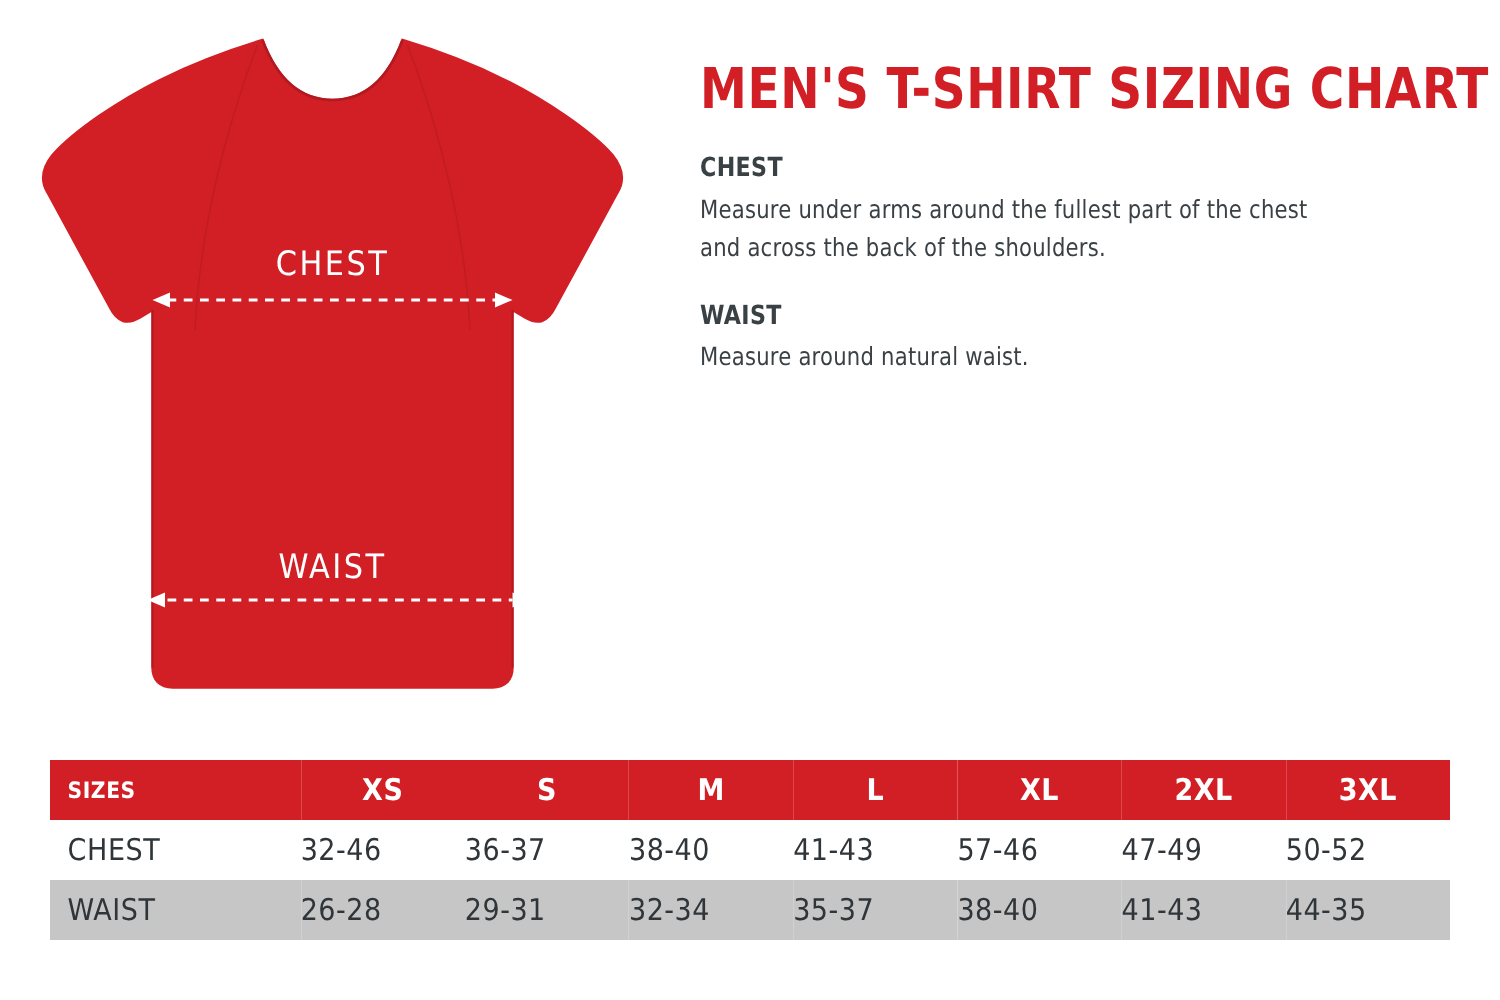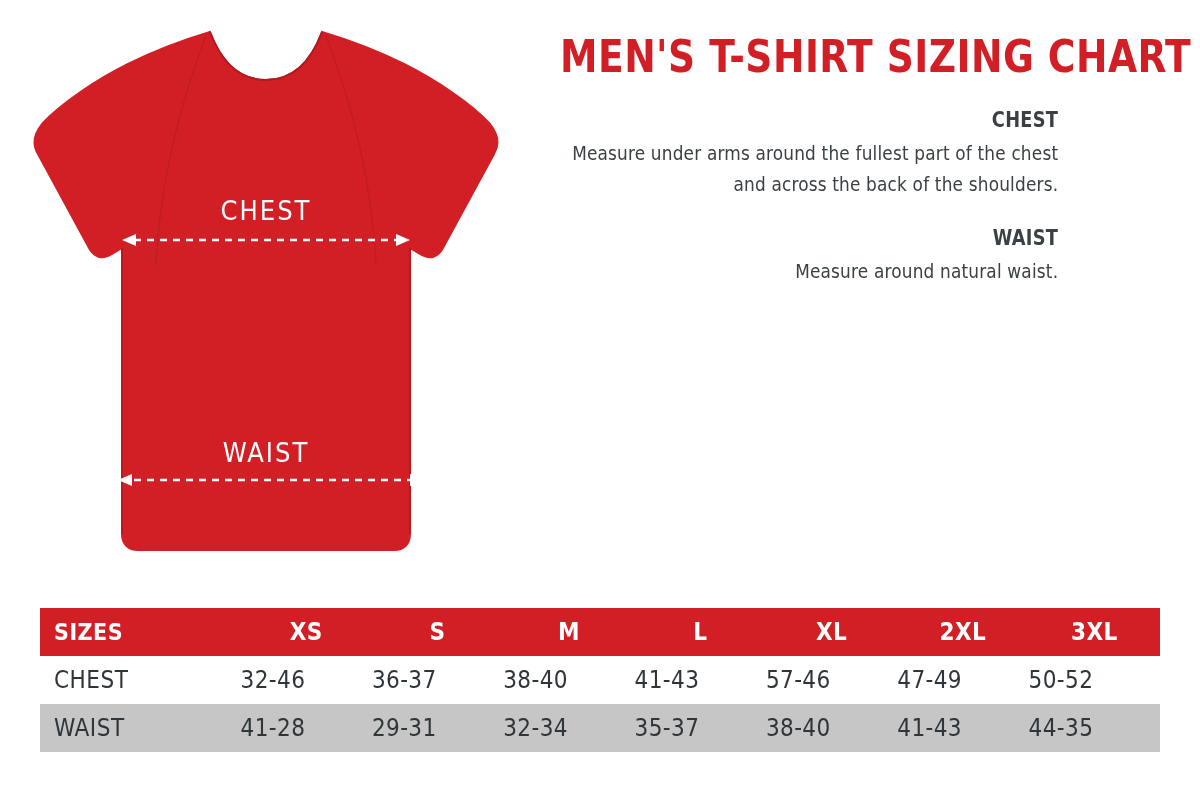--- a/index.html
+++ b/index.html
@@ -35,24 +35,23 @@
   }
   .shirt-svg {
     position: absolute;
     left: 10px;
     top: 14px;
   }
 
   .info-pane {
     position: absolute;
     left: 560px;
-    top: 2px;
+    top: 16px;
     width: 620px;
     height: 580px;
-    text-align: right;
   }
   .main-title {
     font-family: "DejaVu Sans Condensed", "Liberation Sans Narrow", "Liberation Sans", sans-serif;
     font-weight: 700;
     font-size: 45px;
     letter-spacing: 0.5px;
     color: #d21f26;
     margin: 30px 0 0 0;
     line-height: 1.1;
     transform: scaleX(0.93);
@@ -114,21 +113,21 @@
   }
   .row-even {
     background: #c6c6c6;
     color: #2f3538;
   }
   .cell-label {
     text-align: left;
     padding-left: 14px !important;
     font-family: "DejaVu Sans Condensed", "Liberation Sans Narrow", "Liberation Sans", sans-serif;
     font-weight: 700;
-    font-size: 23px;
+    font-size: 18px;
     letter-spacing: 0.5px;
   }
   .row-odd .cell-label,
   .row-even .cell-label {
     font-weight: 400;
     font-size: 24px;
   }
   .cell-val {
     font-family: "DejaVu Sans Condensed", "Liberation Sans Narrow", "Liberation Sans", sans-serif;
     font-size: 24px;
@@ -247,21 +246,21 @@
           <td class="cell-val">32-46</td>
           <td class="cell-val">36-37</td>
           <td class="cell-val">38-40</td>
           <td class="cell-val">41-43</td>
           <td class="cell-val">57-46</td>
           <td class="cell-val">47-49</td>
           <td class="cell-val">50-52</td>
         </tr>
         <tr class="row-even">
           <td class="cell-label">WAIST</td>
-          <td class="cell-val">41-28</td>
+          <td class="cell-val">26-28</td>
           <td class="cell-val">29-31</td>
           <td class="cell-val">32-34</td>
           <td class="cell-val">35-37</td>
           <td class="cell-val">38-40</td>
           <td class="cell-val">41-43</td>
           <td class="cell-val">44-35</td>
         </tr>
       </tbody>
     </table>
   </div>

